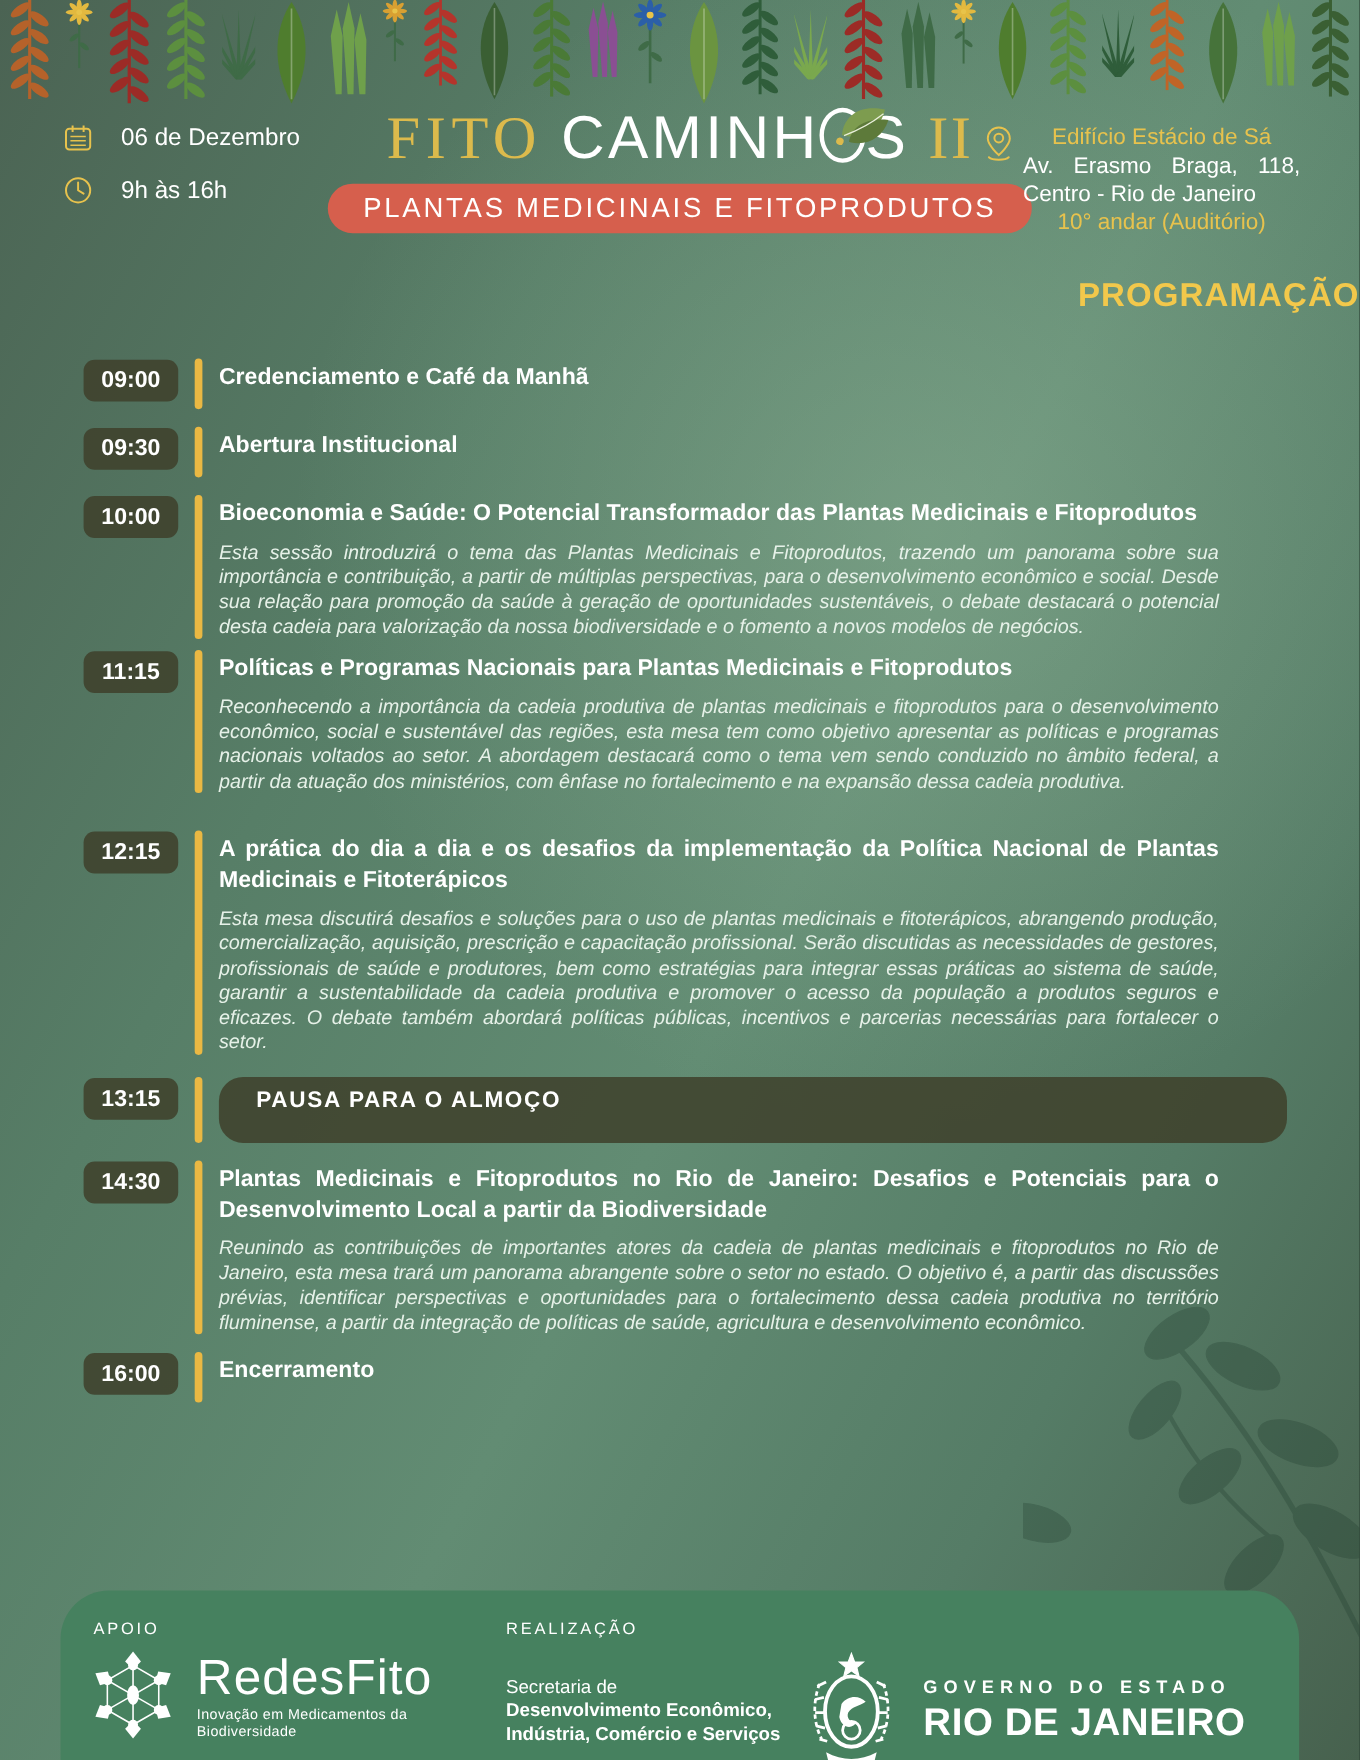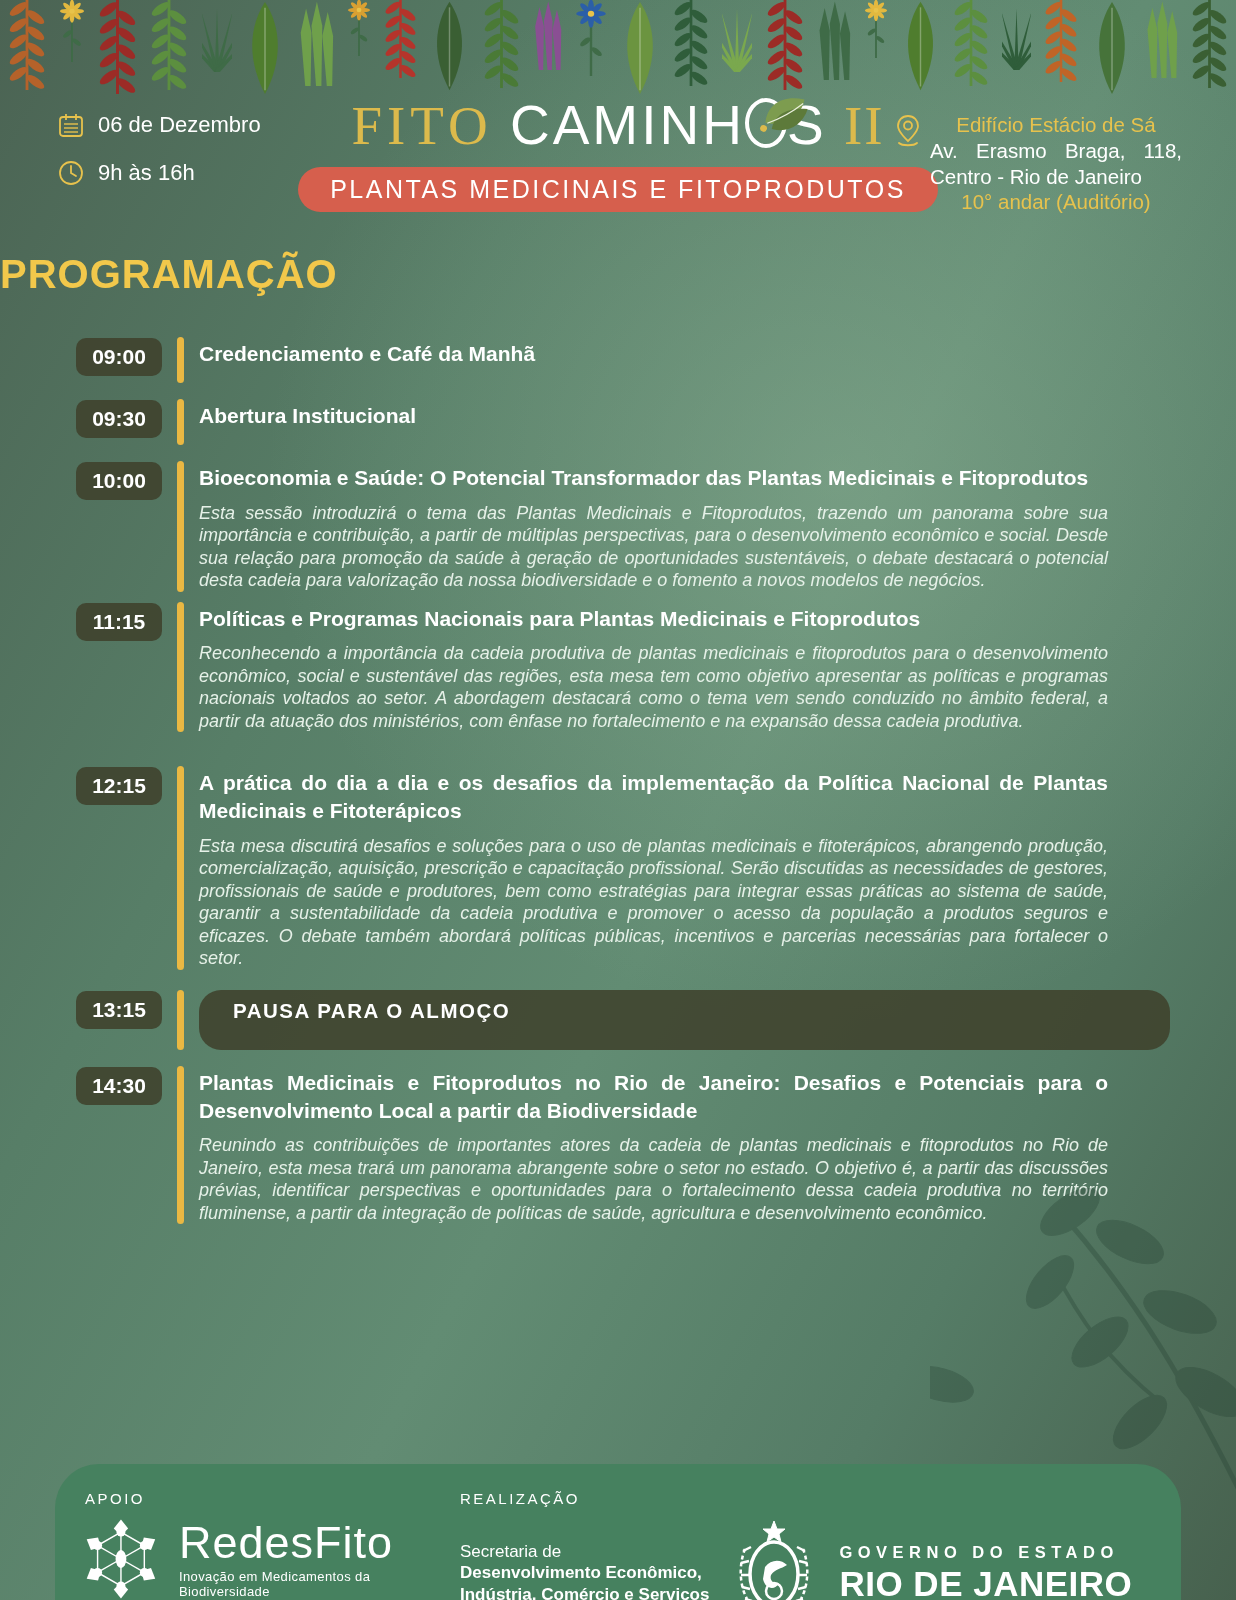--- a/index.html
+++ b/index.html
@@ -9,55 +9,55 @@
     background:
       radial-gradient(75% 55% at 68% 30%, rgba(150,184,156,.40), rgba(150,184,156,0) 62%),
       linear-gradient(118deg,#4b6353 0%,#577e67 30%,#628c73 55%,#557c66 78%,#47614e 100%);
   }
   
   #band{position:absolute;top:0;left:0;right:0;height:98px;display:flex;
         justify-content:space-between;align-items:flex-start;padding:0 8px;overflow:hidden;}
   #band span{flex:0 0 auto;display:block;}
   
   .meta{position:absolute;top:112px;left:58px;}
-  .meta-row{display:flex;align-items:flex-end;gap:14px;margin-bottom:22px;font-size:22px;}
+  .meta-row{display:flex;align-items:flex-end;gap:26px;margin-bottom:22px;font-size:22px;}
   .logo-block{position:absolute;top:98px;left:0;right:0;text-align:center;}
   .logo-line{font-size:55px;letter-spacing:2px;line-height:1;white-space:nowrap;}
   .logo-fito{font-family:"Liberation Serif","DejaVu Serif",serif;color:#DCBA4C;letter-spacing:5px;}
   .logo-caminhos{color:#ffffff;font-weight:400;letter-spacing:3px;}
   .logo-o{display:inline-block;width:34px;height:42px;border:4px solid #fff;border-radius:50%;
           position:relative;vertical-align:-4px;}
   .logo-o svg{position:absolute;top:-14px;left:6px;transform:rotate(18deg);}
   .logo-ii{font-family:"Liberation Serif","DejaVu Serif",serif;color:#DCBA4C;letter-spacing:2px;}
   .banner-pill{display:inline-block;margin-top:14px;background:#D65F4D;color:#fff;
           border-radius:28px;padding:8px 32px;font-size:25px;letter-spacing:2.5px;font-weight:400;}
   .location{position:absolute;top:112px;right:54px;width:252px;font-size:20.5px;line-height:1.26;}
   .location .pin{position:absolute;left:-36px;top:2px;}
   .loc-gold{color:#E7C24D;text-align:center;}
   .loc-just{text-align:justify;text-align-last:justify;}
   
-  .program-title{margin:252px 0 0;text-align:left;font-size:40px;font-weight:bold;
+  .program-title{margin:252px 0 0;text-align:right;font-size:30px;font-weight:bold;
           color:#F2C84B;letter-spacing:1px;}
   .schedule{margin:40px 128px 0 76px;}
   .row{display:flex;align-items:flex-start;gap:15px;}
   .time-badge{flex:0 0 86px;background:rgba(62,64,42,.85);border-radius:10px;
           text-align:center;font-weight:bold;font-size:21px;padding:7px 0;margin-top:1px;}
   .bar{flex:0 0 7px;align-self:stretch;min-height:46px;background:#EAB843;border-radius:4px;}
   .content{flex:1;padding-top:3px;}
   .item-title{margin:0;font-size:21px;font-weight:bold;line-height:1.32;text-align:justify;}
   .item-desc{margin:10px 0 0;font-size:18px;line-height:1.25;font-style:italic;
           color:#E6F1E8;text-align:justify;}
   .break-pill{flex:1;background:rgba(62,64,42,.85);border-radius:22px;margin-right:-62px;
           padding:9px 0 27px 34px;font-weight:bold;font-size:20.5px;letter-spacing:1.5px;}
   .mb-s{margin-bottom:16px;} .mb-m{margin-bottom:10px;} .mb-l{margin-bottom:34px;}
   .mb-xl{margin-bottom:20px;} .mb-r7{margin-bottom:16px;}
   
   .watermark{position:absolute;right:-14px;bottom:108px;opacity:.28;pointer-events:none;}
   
-  .footer{position:absolute;left:55px;right:55px;bottom:0;height:136px;background:#46815F;
+  .footer{position:absolute;left:55px;right:55px;bottom:0;height:154px;background:#46815F;
           border-radius:44px 44px 0 0;padding:26px 30px 0 30px;box-sizing:border-box;}
   .footer-cols{display:flex;align-items:flex-start;}
   .f-label{font-size:15px;letter-spacing:2.5px;color:#fff;}
   .apoio-col{width:345px;}
   .redes-row{display:flex;align-items:center;gap:22px;margin-top:10px;}
   .redes-name{font-size:45px;font-weight:400;letter-spacing:1px;line-height:1;}
   .redes-tag{font-size:13px;margin-top:4px;letter-spacing:.4px;}
   .real-col{flex:1;padding-left:30px;}
   .real-row{display:flex;align-items:center;gap:22px;margin-top:12px;}
   .secretaria{font-size:17px;line-height:1.25;}
@@ -468,20 +468,27 @@
 
     <div class="row mb-r7">
       <div class="time-badge">14:30</div>
       <div class="bar"></div>
       <div class="content">
         <h3 class="item-title">Plantas Medicinais e Fitoprodutos no Rio de Janeiro: Desafios e Potenciais para o Desenvolvimento Local a partir da Biodiversidade</h3>
         <p class="item-desc">Reunindo as contribuições de importantes atores da cadeia de plantas medicinais e fitoprodutos no Rio de Janeiro, esta mesa trará um panorama abrangente sobre o setor no estado. O objetivo é, a partir das discussões prévias, identificar perspectivas e oportunidades para o fortalecimento dessa cadeia produtiva no território fluminense, a partir da integração de políticas de saúde, agricultura e desenvolvimento econômico.</p>
       </div>
     </div>
 
+    <div class="row">
+      <div class="time-badge">16:00</div>
+      <div class="bar"></div>
+      <div class="content">
+          <h3 class="item-title">Encerramento</h3>
+        </div>
+    </div>
 
   </div>
 
   <svg class="watermark" width="320" height="400" viewBox="0 0 320 400">
     <g fill="#1f3a2c" stroke="#1f3a2c">
       <path d="M310 400 C260 300 210 210 130 120" fill="none" stroke-width="5"></path>
       <path d="M230 310 C180 270 150 230 120 170" fill="none" stroke-width="4"></path>
       <ellipse cx="140" cy="120" rx="34" ry="16" transform="rotate(-35 140 120)"></ellipse>
       <ellipse cx="200" cy="150" rx="36" ry="17" transform="rotate(25 200 150)"></ellipse>
       <ellipse cx="120" cy="190" rx="32" ry="15" transform="rotate(-50 120 190)"></ellipse>

